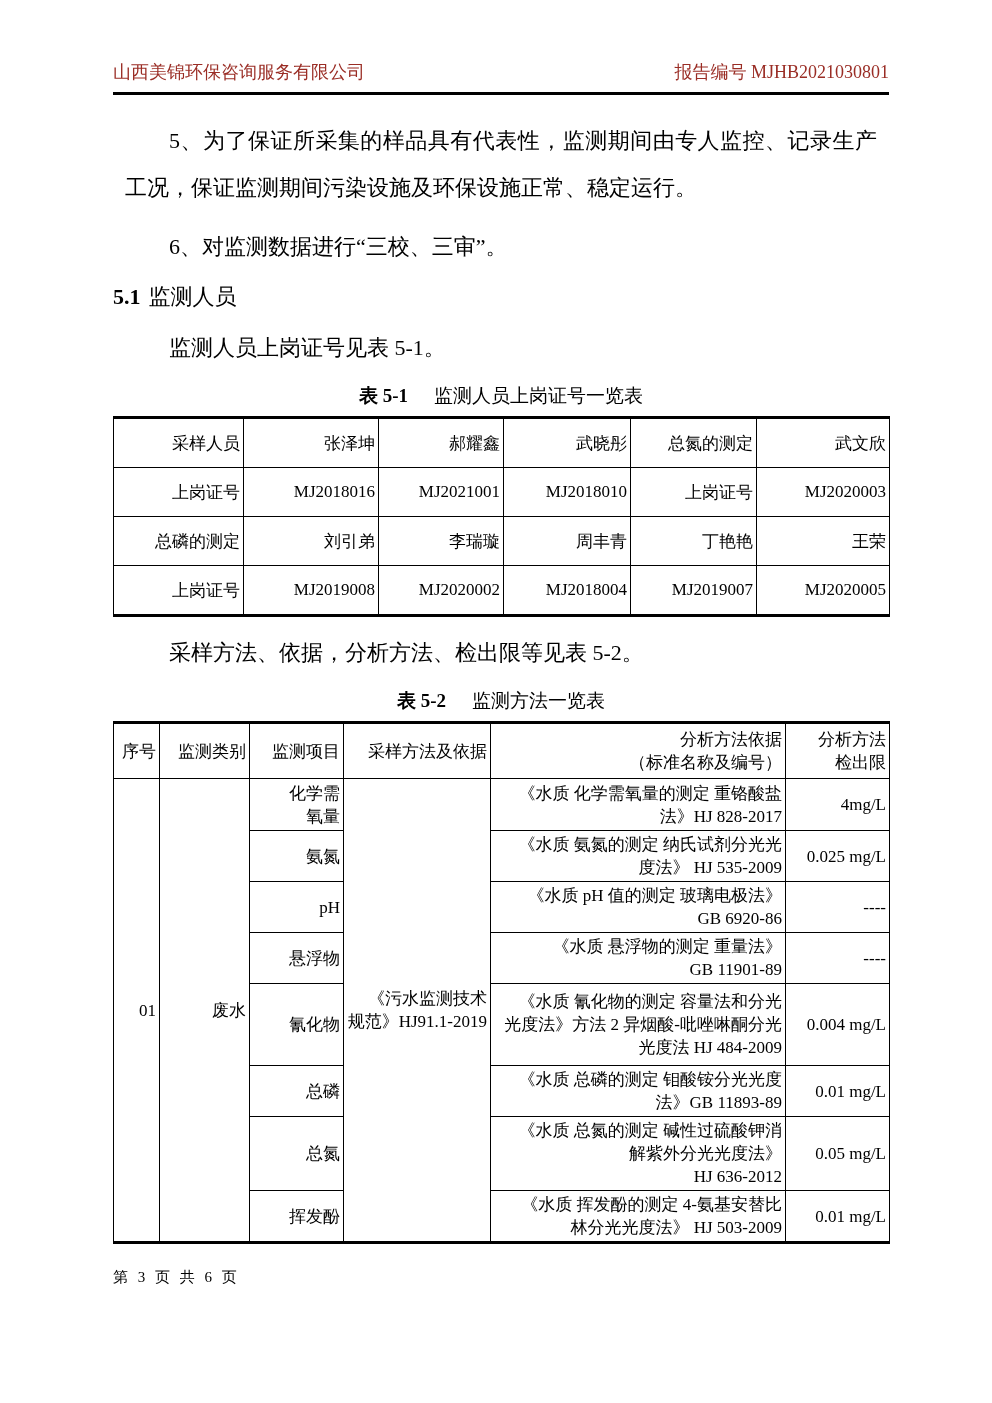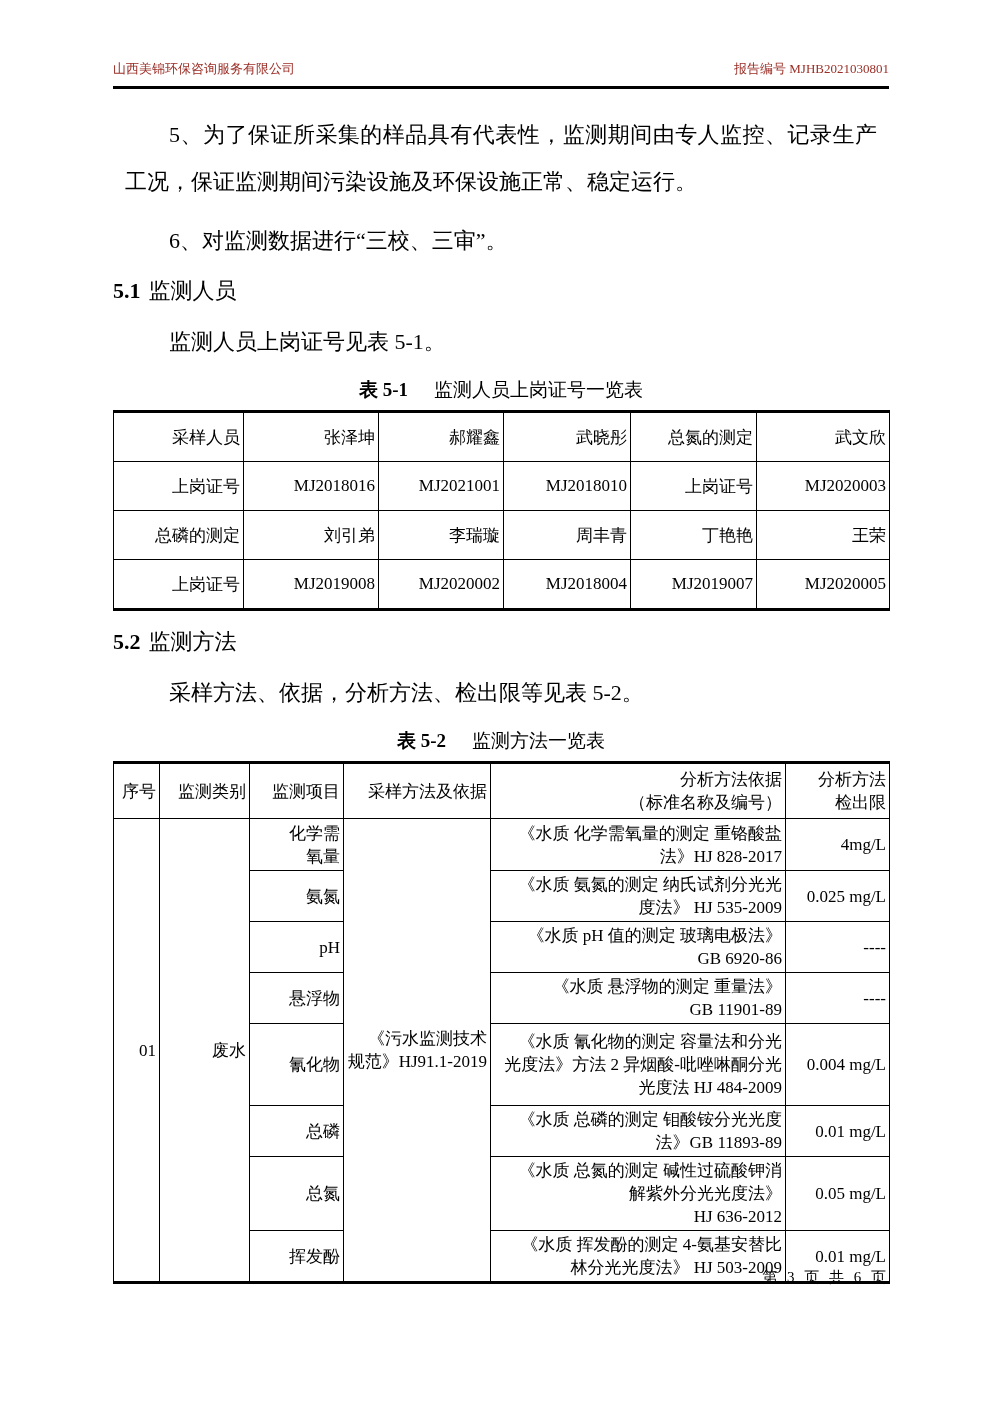--- a/index.html
+++ b/index.html
@@ -8,21 +8,21 @@
     font-family:"Liberation Serif","DejaVu Serif",serif;
     color:#000;
     position:relative;
   }
   .page{position:relative;width:992px;height:1403px;overflow:hidden;}
   .content{margin-left:113px;width:776px;}
 
   
   .hdr{
     display:flex;justify-content:space-between;align-items:flex-end;
-    padding-top:60px;font-size:13px;color:#9a2d25;
+    padding-top:60px;font-size:18px;color:#9a2d25;
   }
   .hdr-rule{height:3px;background:#000;margin-top:8px;}
 
   
   .para{
     font-size:22px;line-height:47px;margin:12px;
     text-indent:2em;text-align:justify;
   }
   .para-first{margin-top:22px;}
 
@@ -52,21 +52,21 @@
   .r-ph td{height:43px;}
   .r-ss td{height:45px;}
   .r-cn td{height:77px;}
   .r-tp td{height:46px;}
   .r-tn td{height:61px;}
   .r-phenol td{height:46px;}
 
   
   .footer{
     position:absolute;left:113px;width:776px;top:1268px;
-    text-align:right;font-size:15px;letter-spacing:3px;color:#000;
+    text-align:left;font-size:15px;letter-spacing:3px;color:#000;
   }
 </style>
 </head>
 <body>
 
 <div class="page">
   <div class="content">
 
     <div class="hdr">
       <span>山西美锦环保咨询服务有限公司</span>
@@ -124,23 +124,20 @@
           <td>上岗证号</td>
           <td>MJ2019008</td>
           <td>MJ2020002</td>
           <td>MJ2018004</td>
           <td>MJ2019007</td>
           <td>MJ2020005</td>
         </tr>
       </tbody>
     </table>
 
-    <div class="sec-heading" style="margin-top:16px;">
-      <span class="sec-no">5.2</span><span>监测方法</span>
-    </div>
     <p class="para">采样方法、依据，分析方法、检出限等见表 5-2。</p>
 
     <div class="tbl-caption">
       <span class="cap-no">表 5-2</span><span>监测方法一览表</span>
     </div>
 
     <table class="t2">
       <colgroup>
         <col style="width:46px">
           <col style="width:90px">

